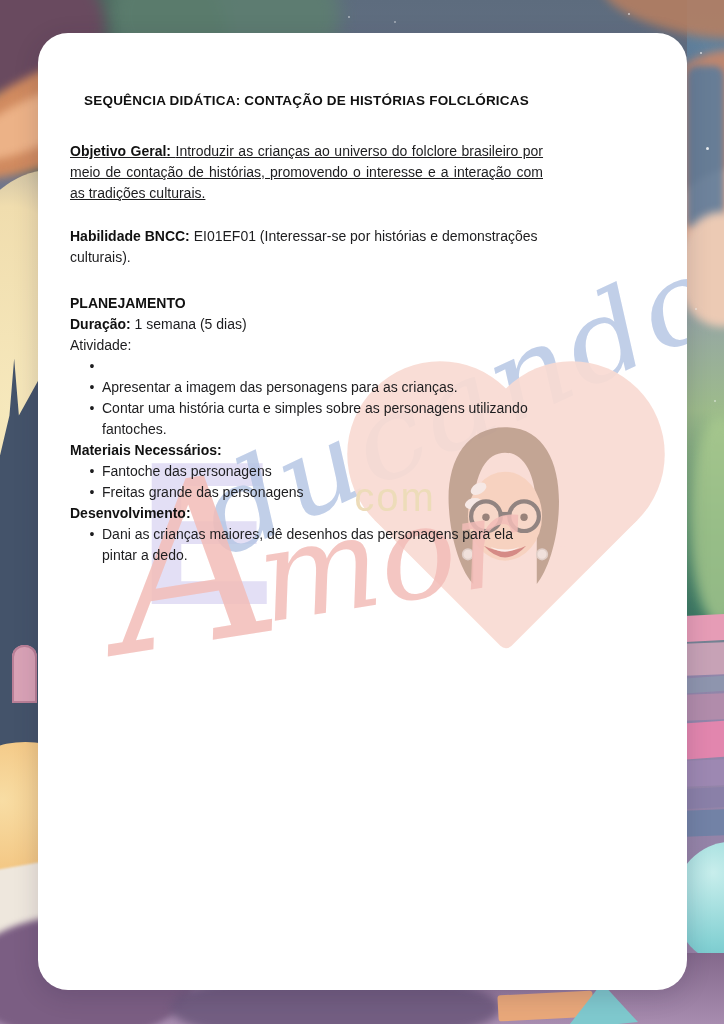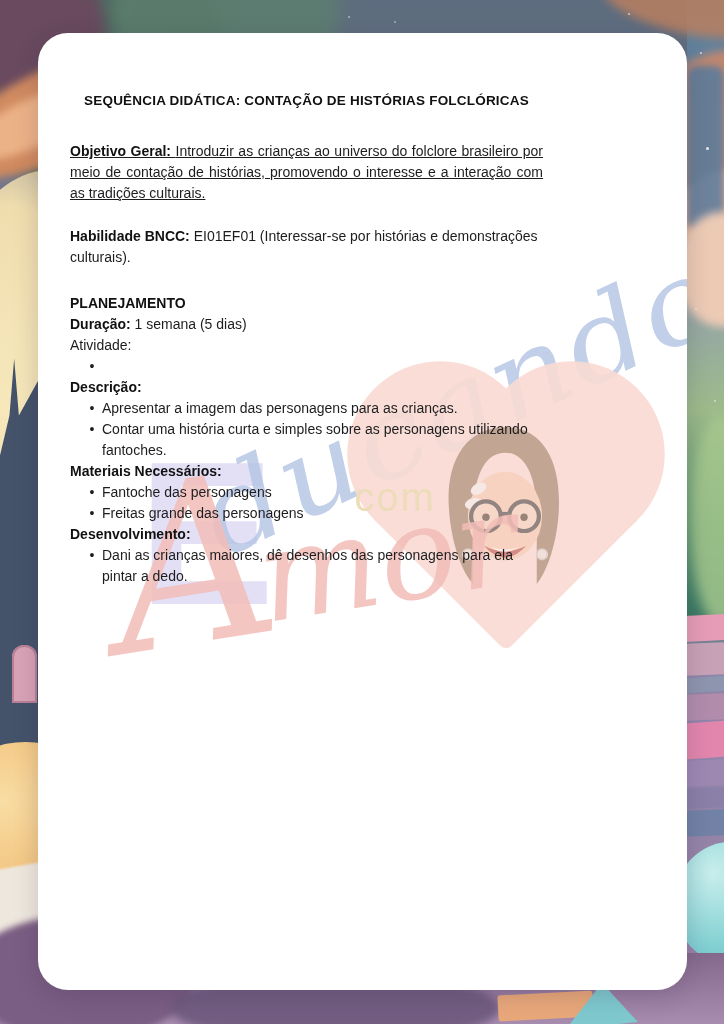--- a/index.html
+++ b/index.html
@@ -182,21 +182,20 @@
 
 
       <p>Atividade:</p>
 
       <ul class="blist">
         <li>
           <span class="dot">•</span>
         </li>
       </ul>
 
-      <div class="plan-heading">Descrição:</div>
 
       <ul class="blist">
         <li>
           <span class="dot">•</span>
           <span>Apresentar a imagem das personagens para as crianças.</span>
         </li>
         <li>
           <span class="dot">•</span>
           <span>Contar uma história curta e simples sobre as personagens utilizando fantoches.</span>
         </li>

